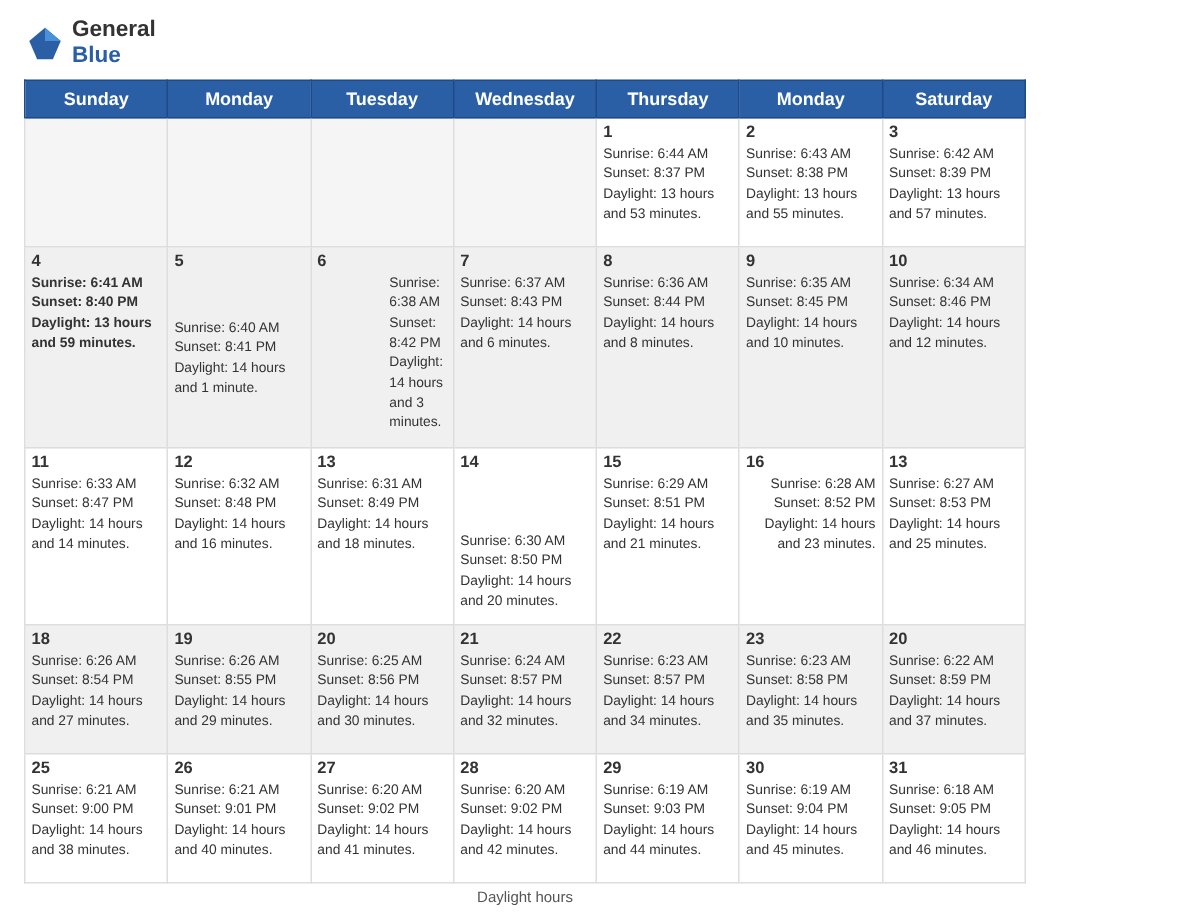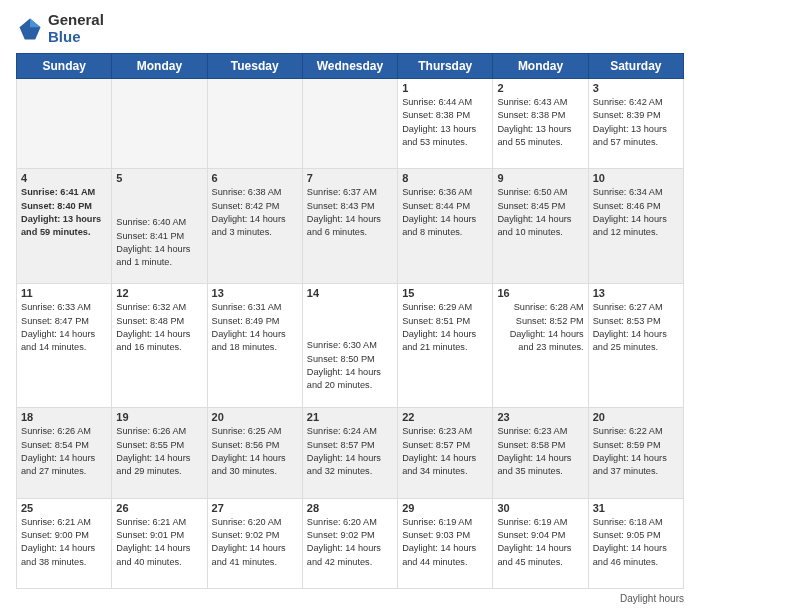--- a/index.html
+++ b/index.html
@@ -100,21 +100,21 @@
     }
     .day-info {
       font-size: 9.2px;
       line-height: 1.45;
       color: #333;
     }
     .footer-note {
       font-size: 10px;
       color: #555;
       margin-top: 4px;
-      text-align: right;
+      text-align: center;
     }
   </style>
 </head>
 <body>
 
 <div class="page">
   <div class="header">
     <div class="logo">
       <svg class="logo-icon" viewBox="0 0 32 32" xmlns="http://www.w3.org/2000/svg">
         <polygon points="16,4 28,14 22,28 10,28 4,14" fill="#2a5fa5"></polygon>
@@ -141,21 +141,21 @@
     </thead>
     <tbody id="calendar-body">
     <tr>
           <td class="empty"></td>
           <td class="empty"></td>
           <td class="empty"></td>
           <td class="empty"></td>
           <td>
             <div class="day-number">1</div>
             <div class="day-info" style="white-space: pre-line;">Sunrise: 6:44 AM
-Sunset: 8:38 PM
+Sunset: 8:37 PM
 Daylight: 13 hours
 and 53 minutes.</div>
           </td>
           <td>
             <div class="day-number">2</div>
             <div class="day-info" style="white-space: pre-line;">Sunrise: 6:43 AM
 Sunset: 8:38 PM
 Daylight: 13 hours
 and 55 minutes.</div>
           </td>
@@ -177,42 +177,42 @@
           </td>
           <td class="shaded">
             <div class="day-number">5</div>
             <div class="day-info" style="white-space: pre-line; margin-top: 32px;">Sunrise: 6:40 AM
 Sunset: 8:41 PM
 Daylight: 14 hours
 and 1 minute.</div>
           </td>
           <td class="shaded">
             <div class="day-number">6</div>
-            <div class="day-info" style="white-space: pre-line;">Sunrise: 6:38 AM
+            <div class="day-info" style="white-space: pre-line; margin-left: 48px;">Sunrise: 6:38 AM
 Sunset: 8:42 PM
 Daylight: 14 hours
 and 3 minutes.</div>
           </td>
           <td class="shaded">
             <div class="day-number">7</div>
             <div class="day-info" style="white-space: pre-line;">Sunrise: 6:37 AM
 Sunset: 8:43 PM
 Daylight: 14 hours
 and 6 minutes.</div>
           </td>
           <td class="shaded">
             <div class="day-number">8</div>
             <div class="day-info" style="white-space: pre-line;">Sunrise: 6:36 AM
 Sunset: 8:44 PM
 Daylight: 14 hours
 and 8 minutes.</div>
           </td>
           <td class="shaded">
             <div class="day-number">9</div>
-            <div class="day-info" style="white-space: pre-line;">Sunrise: 6:50 AM
+            <div class="day-info" style="white-space: pre-line;">Sunrise: 6:35 AM
 Sunset: 8:45 PM
 Daylight: 14 hours
 and 10 minutes.</div>
           </td>
           <td class="shaded">
             <div class="day-number">10</div>
             <div class="day-info" style="white-space: pre-line;">Sunrise: 6:34 AM
 Sunset: 8:46 PM
 Daylight: 14 hours
 and 12 minutes.</div>

